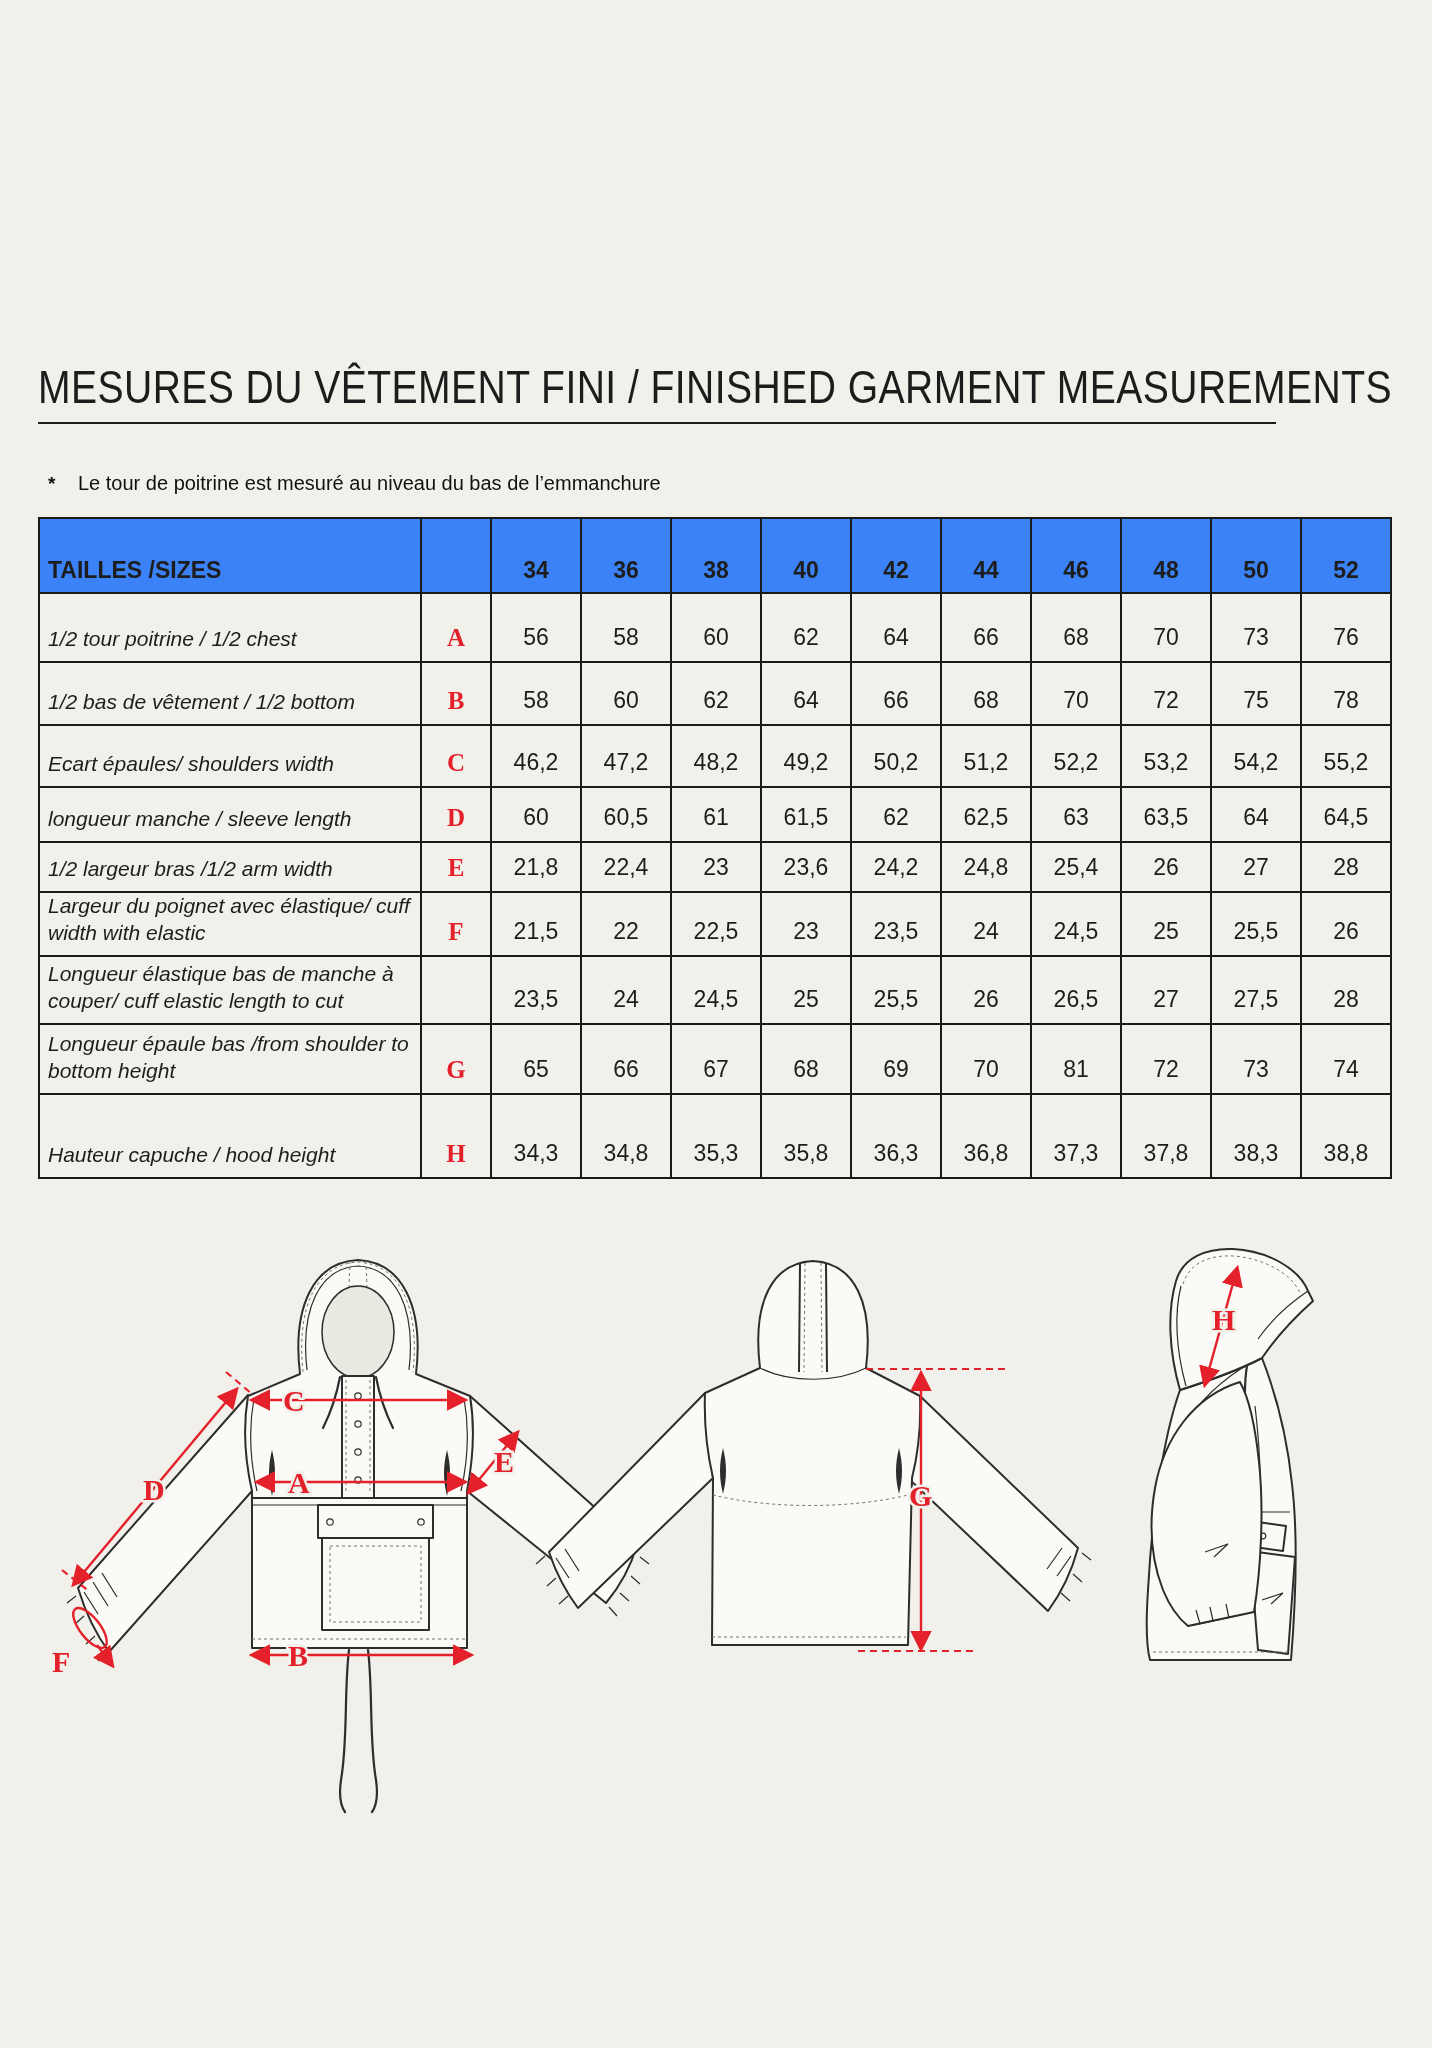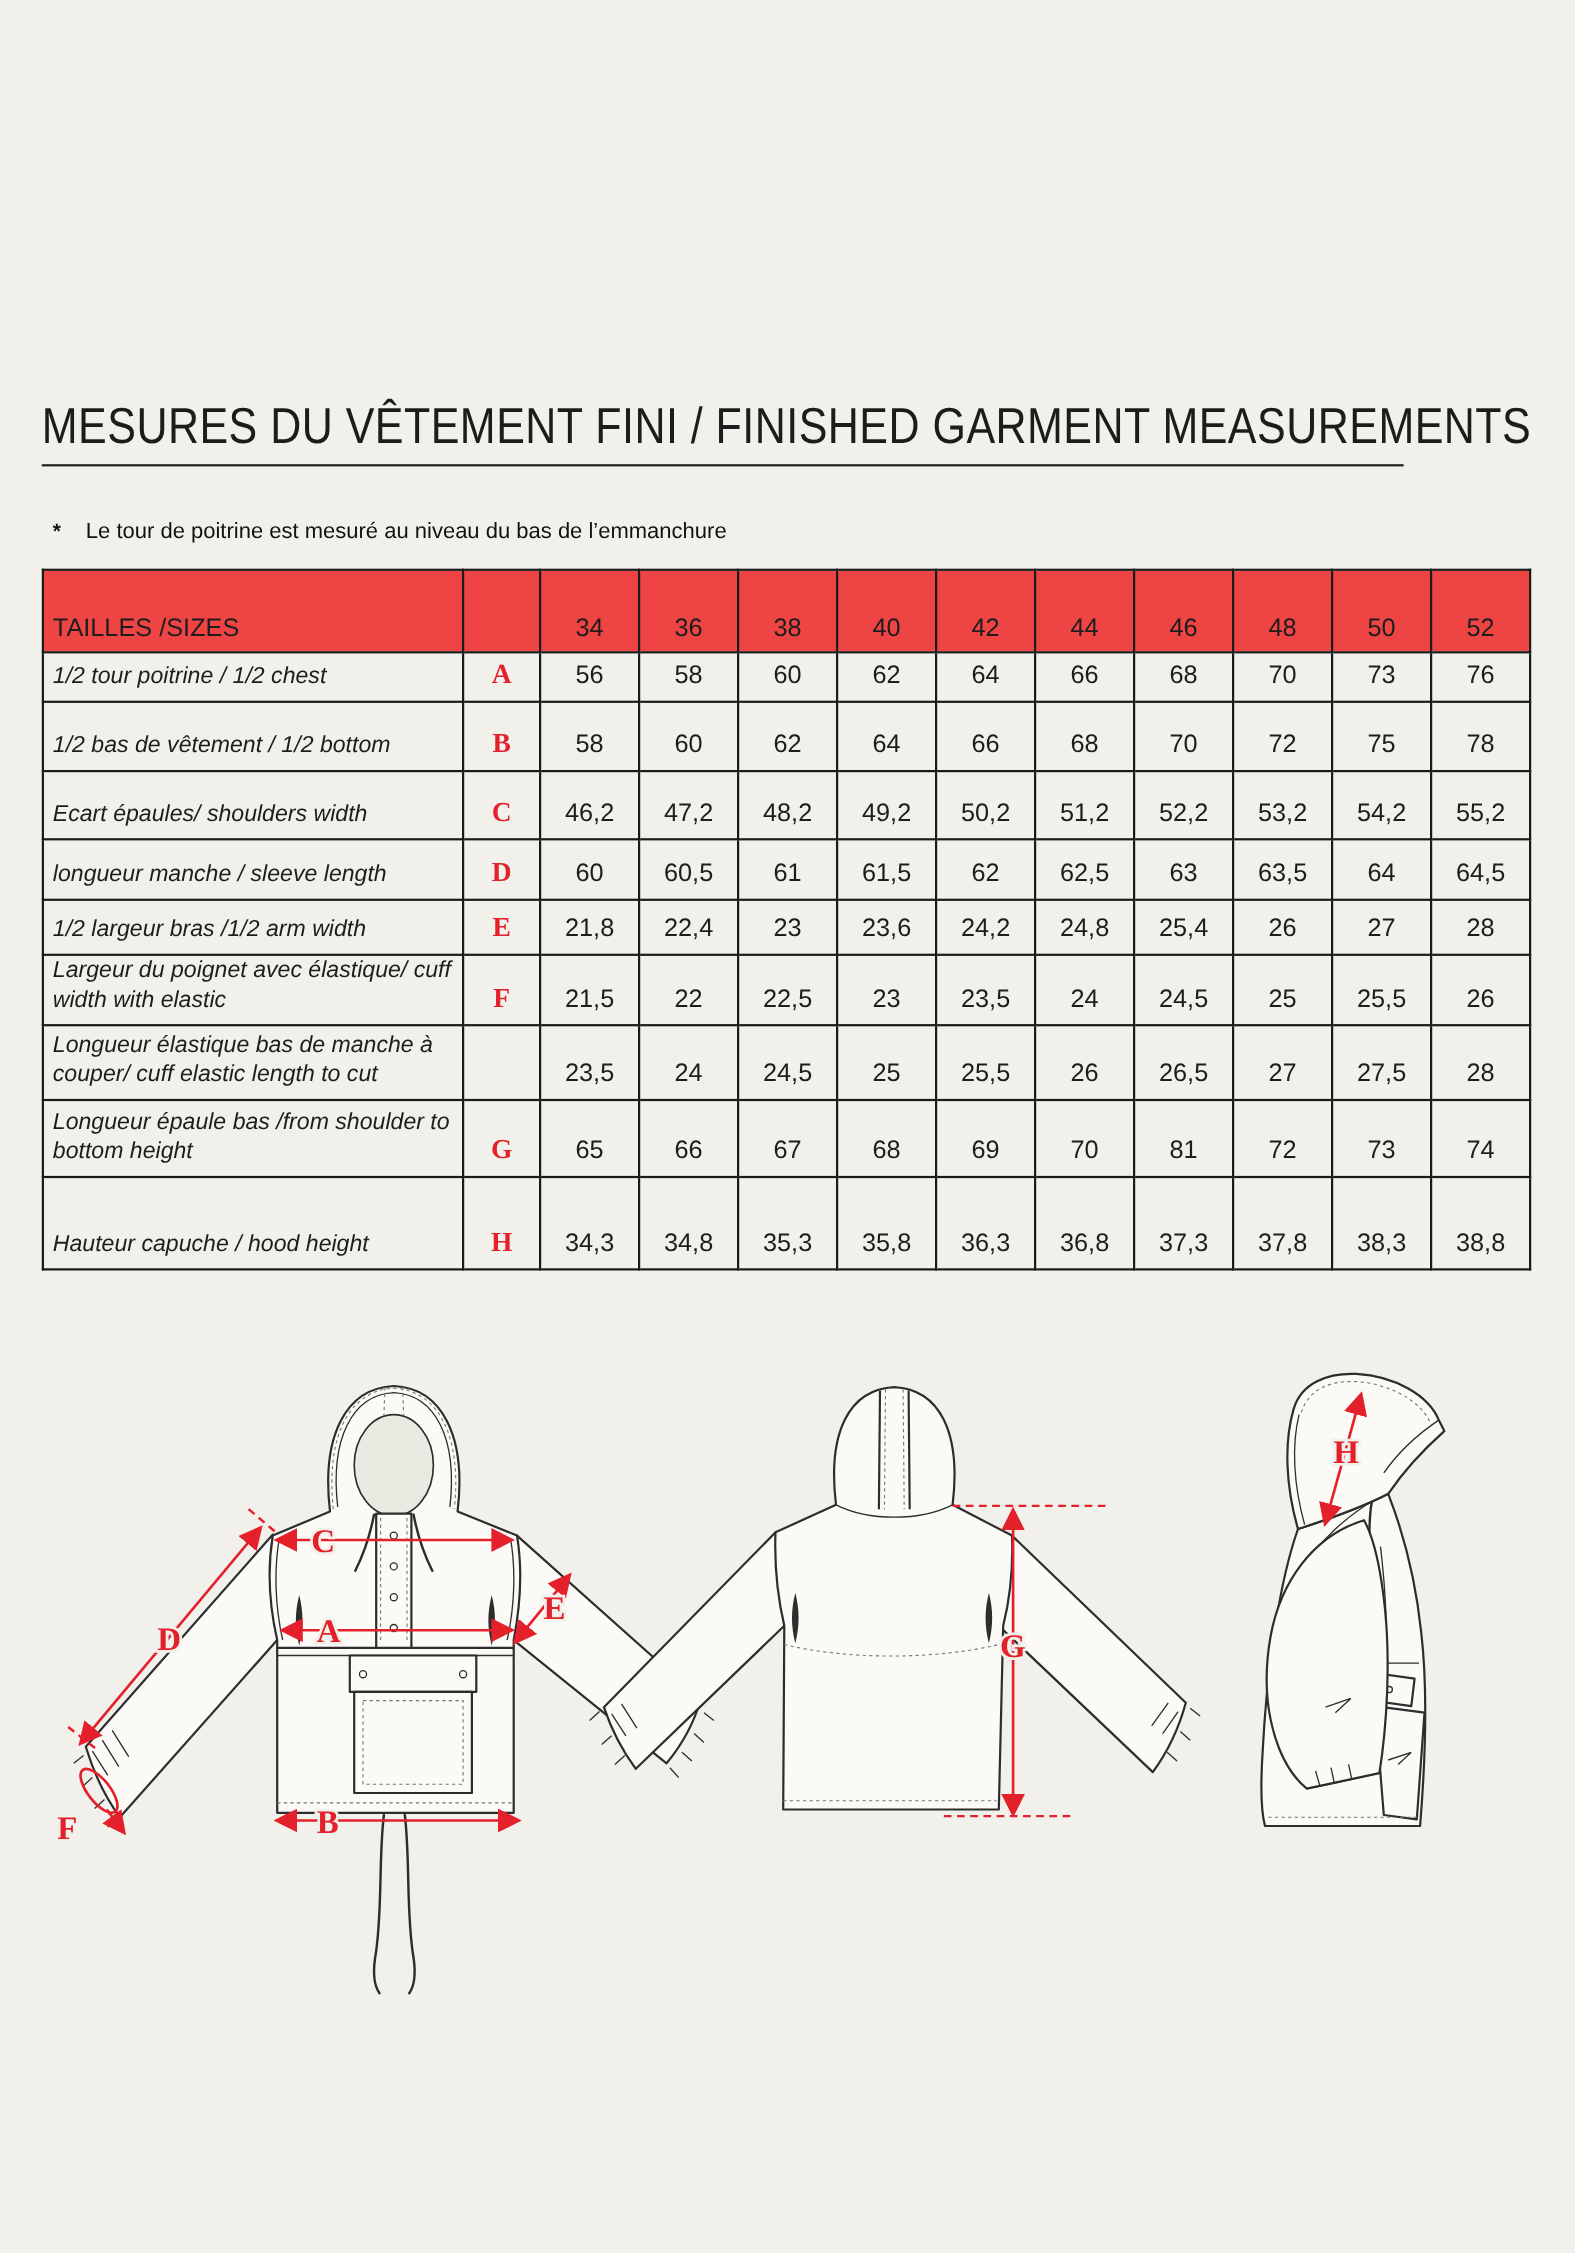--- a/index.html
+++ b/index.html
@@ -29,35 +29,35 @@
   .note .star{font-weight:bold;display:inline-block;width:30px;font-size:19px;}
   
   table.meas{
     position:absolute;left:38px;top:517px;
     border-collapse:collapse;table-layout:fixed;
     width:1352px;
     border:2px solid #1a1a1a;
   }
   table.meas th,table.meas td{border:2px solid #1a1a1a;overflow:hidden;}
   thead th{
-    background:#ef4444;
+    background:#3b82f6;
     border-bottom:5px solid #141414;
-    font-weight:normal;
+    font-weight:bold;
   }
   thead tr{height:75px;}
   th.sizes-label{text-align:left;vertical-align:bottom;padding:0 0 8px 8px;font-size:23px;}
   th.size{text-align:center;vertical-align:bottom;padding-bottom:8px;font-size:23px;}
   td.lbl{font-style:italic;font-size:21px;vertical-align:bottom;padding:0 4px 8px 8px;line-height:1.28;}
   td.letter{
     text-align:center;vertical-align:bottom;padding-bottom:9px;
     font-family:"Liberation Serif",serif;font-weight:bold;
     font-size:25px;color:#e4202a;
   }
   td.val{text-align:center;vertical-align:bottom;padding-bottom:10px;font-size:23px;}
-  tbody tr:nth-child(1){height:45px;}
+  tbody tr:nth-child(1){height:69px;}
   tbody tr:nth-child(2){height:63px;}
   tbody tr:nth-child(3){height:62px;margin-top:20px;}
   tbody tr:nth-child(4){height:55px;border-radius:30px;}
   tbody tr:nth-child(5){height:50px;}
   tbody tr:nth-child(6){height:59px;}
   tbody tr:nth-child(7){height:68px;}
   tbody tr:nth-child(8){height:70px;}
   tbody tr:nth-child(9){height:84px;}
   
   svg.draw{position:absolute;left:0;top:1210px;}

